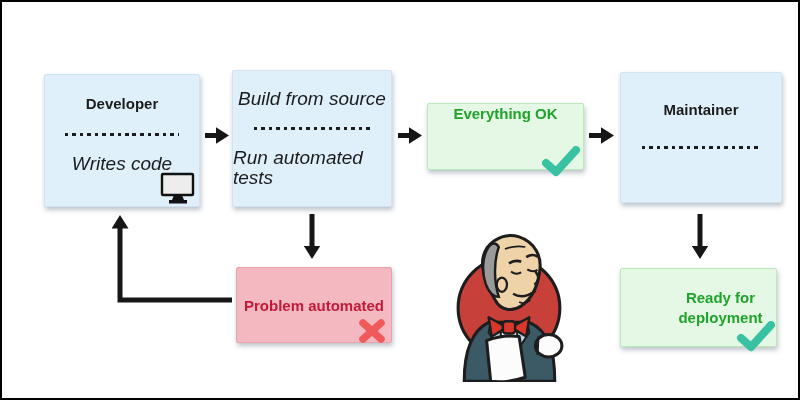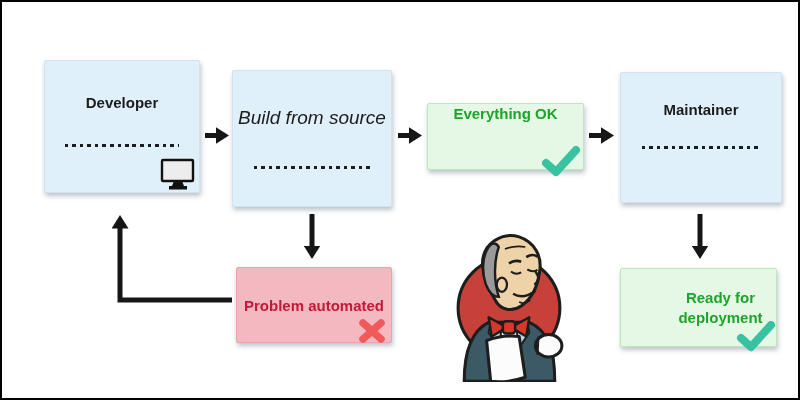--- a/index.html
+++ b/index.html
@@ -17,50 +17,52 @@
   }
   .blue{background:var(--blue_bg);border:1px solid var(--blue_border);}
   .green{background:var(--green_bg);border:1px solid var(--green_border);}
   .red{background:var(--red_bg);border:1px solid var(--red_border);}
   .node-title{font-weight:bold;font-size:15px;line-height:20px;}
   .node-sub{font-size:19px;line-height:20px;font-style:italic;}
   .dotted{
     width:74%;height:3px;
     background:repeating-linear-gradient(90deg,var(--text,#1c1c1c) 0 3.5px,transparent 3.5px 7.5px);
   }
-  #developer{left:42px;top:58px;width:156px;height:133px;justify-content:space-evenly;padding-bottom:13px;}
+  #developer{left:42px;top:72px;width:156px;height:133px;justify-content:space-evenly;padding-bottom:13px;}
   #build{left:230px;top:68px;width:160px;height:137px;justify-content:space-evenly;}
   #everything-ok{left:425px;top:101px;width:157px;height:67px;justify-content:flex-start;}
   #maintainer{left:618px;top:70px;width:162px;height:131px;justify-content:space-evenly;padding-bottom:26px;}
   #problem{left:234px;top:265px;width:156px;height:76px;justify-content:center;}
   #ready{left:618px;top:266px;width:157px;height:79px;justify-content:center;padding-left:44px;}
   .green-label{font-weight:bold;font-size:15px;color:var(--green_text);text-align:center;line-height:20px;padding:0 20px;}
   .red-label{font-weight:bold;font-size:15px;color:var(--red_text);text-align:center;}
   .corner-icon{position:absolute;pointer-events:none;}
   #arrows{position:absolute;left:0;top:0;pointer-events:none;}
   #mascot{position:absolute;left:450px;top:224px;width:116px;height:156px;}
 </style>
 </head>
 <body>
 
 <div id="canvas">
 
   <div id="developer" class="node blue">
     <div class="node-title">Developer</div>
     <div class="dotted"></div>
+    <div class="node-sub">Writes code</div>
     <svg class="corner-icon" style="right:3px;bottom:2px;" width="36" height="32" viewBox="0 0 36 32">
       <rect x="2" y="2" width="31" height="21" rx="1" style="fill:var(--monitor_screen);stroke:#111;stroke-width:2.4;"></rect>
       <polygon points="14,23 22,23 24,28 12,28" style="fill:#111;"></polygon>
       <rect x="9" y="28" width="18" height="3.5" style="fill:#111;"></rect>
     </svg>
   </div>
 
   <div id="build" class="node blue">
     <div class="node-sub">Build from source</div>
     <div class="dotted"></div>
+    <div class="node-sub">Run automated tests</div>
   </div>
 
   <div id="everything-ok" class="node green">
     <div class="green-label">Everything OK</div>
     <svg class="corner-icon" style="right:2px;bottom:-9px;" width="40" height="32" viewBox="0 0 40 32">
       <polyline points="5,17 15,26 35,4" style="fill:none;stroke:var(--check);stroke-width:8;stroke-linecap:round;stroke-linejoin:round;"></polyline>
     </svg>
   </div>
 
   <div id="maintainer" class="node blue">

